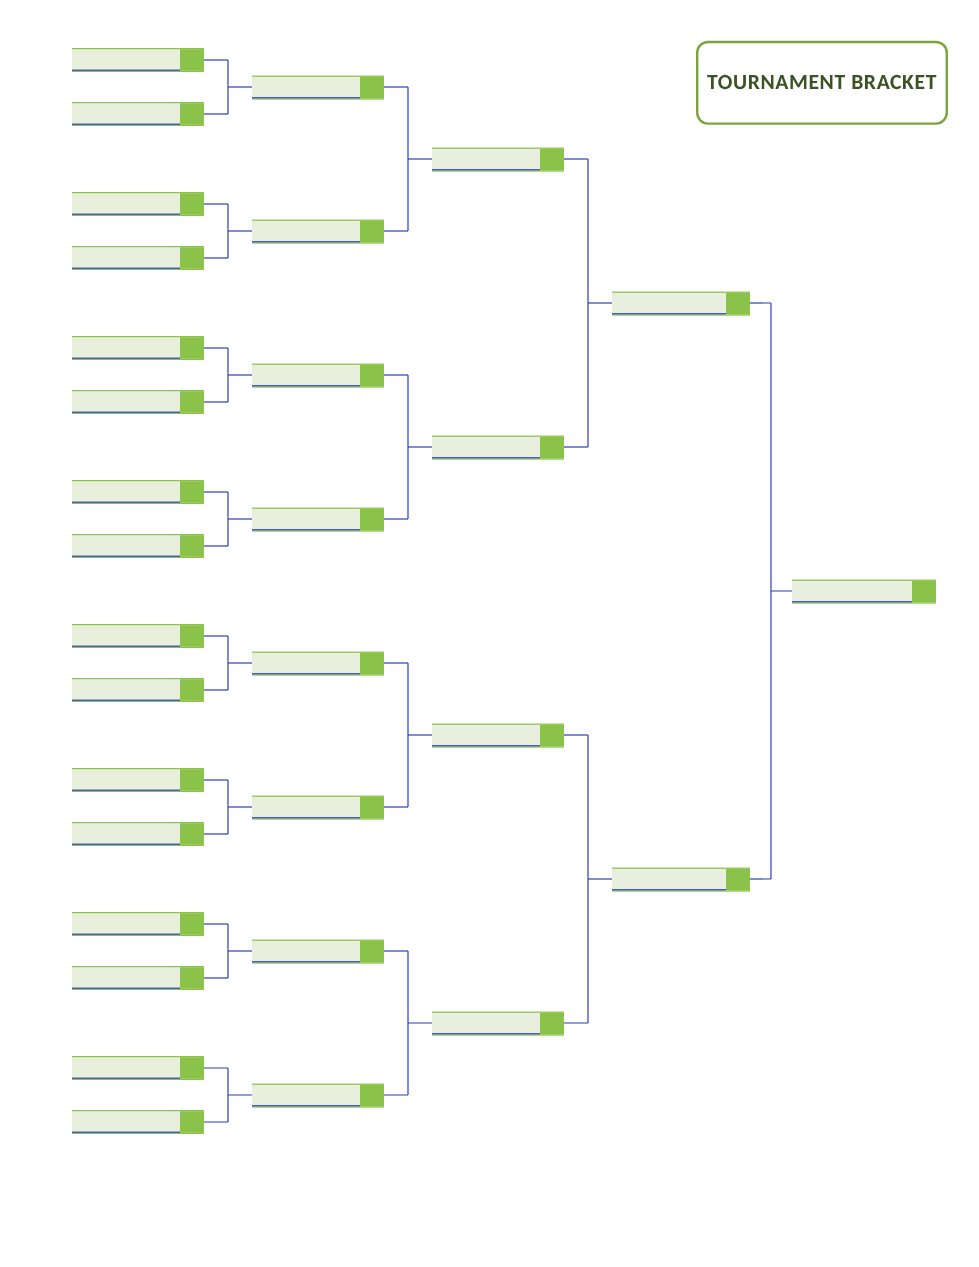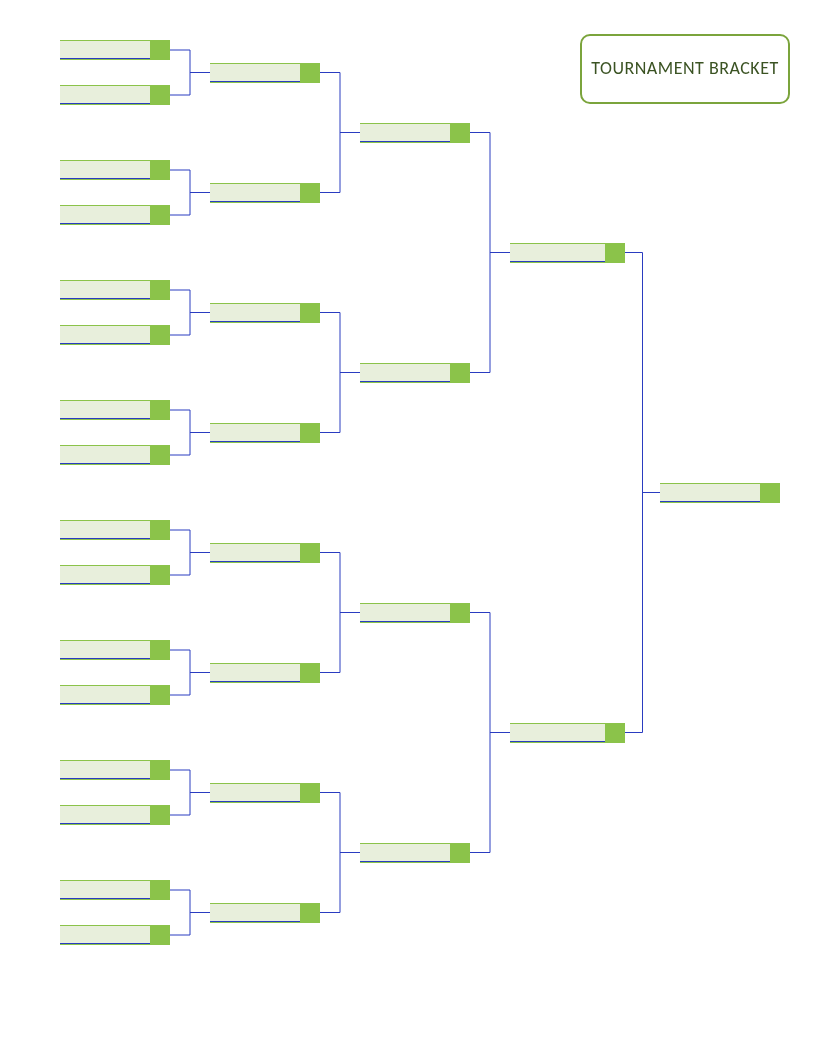--- a/index.html
+++ b/index.html
@@ -15,21 +15,21 @@
     position: absolute;
     top: 34px;
     right: 26px;
     width: 210px;
     height: 70px;
     border: 2px solid #7ba43c;
     border-radius: 10px;
     display: flex;
     align-items: center;
     justify-content: center;
-    font-weight: normal;
+    font-weight: bold;
     font-size: 18px;
     color: #3b5323;
     text-align: center;
     line-height: 1.3;
     letter-spacing: 0.5px;
   }
   .slot {
     position: absolute;
     height: 20px;
     background: #e8efdc;

